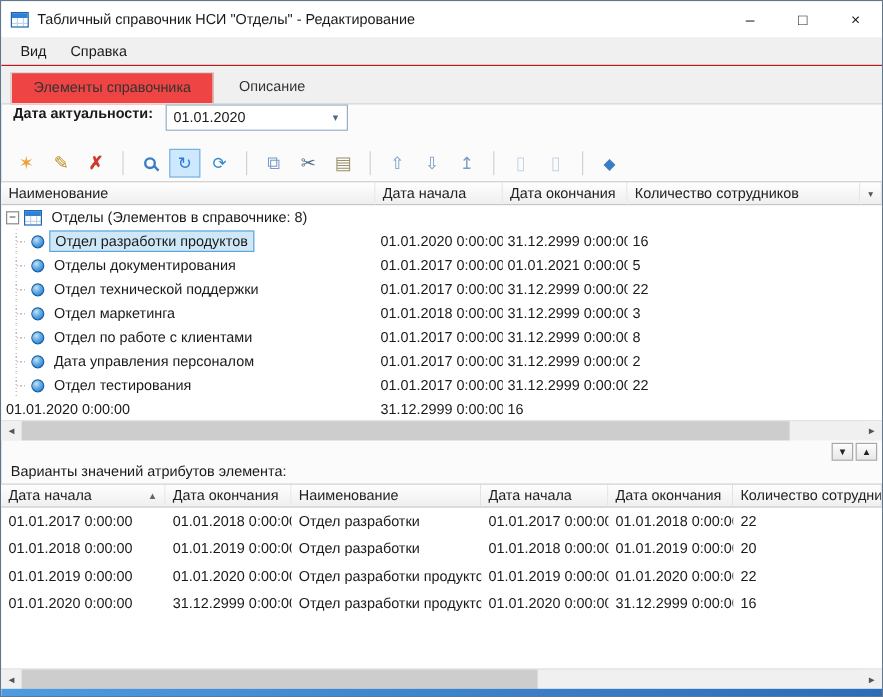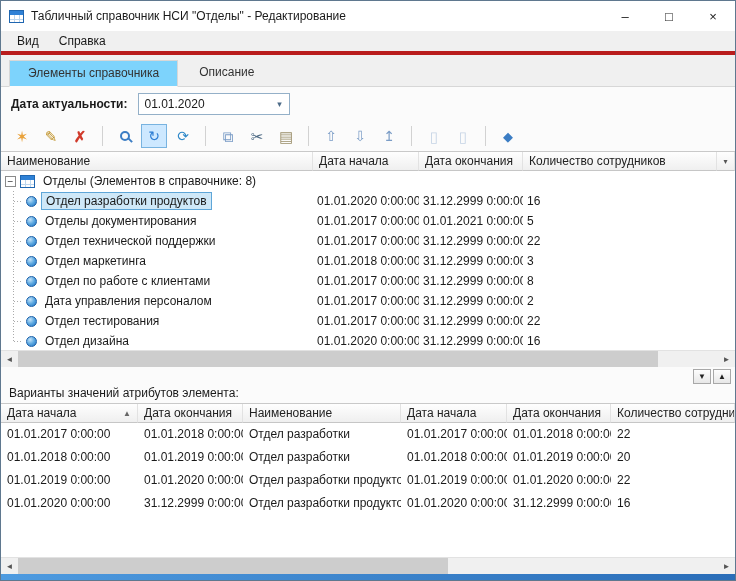--- a/index.html
+++ b/index.html
@@ -15,30 +15,30 @@
   
   .table-icon{display:inline-block;width:15px;height:13px;border:1px solid #1f66b0;flex:0 0 15px;
     background:linear-gradient(#2f81d6,#2f81d6) 0 0/100% 4px no-repeat,
       linear-gradient(#bcd6ee,#bcd6ee) 0 8px/100% 1px no-repeat,
       linear-gradient(#bcd6ee,#bcd6ee) 4px 0/1px 100% no-repeat,
       linear-gradient(#bcd6ee,#bcd6ee) 9px 0/1px 100% no-repeat,#fff}
   .circle-icon{display:inline-block;width:11px;height:11px;border-radius:50%;flex:0 0 11px;
     background:radial-gradient(circle at 35% 30%,#c4e2f8,#5aa7e0 50%,#1f6fbe);border:1px solid #1b5fa8}
 
   
-  .menubar{flex:0 0 24px;background:#f0f0f0;display:flex;padding-left:6px;border-bottom:4px solid #b91c1c}
+  .menubar{flex:0 0 24px;background:#f0f0f0;display:flex;align-items:center;padding-left:6px;border-bottom:1px solid #b91c1c}
   .menu-item{padding:3px 10px}
 
   
   .tabstrip{flex:0 0 30px;background:#f0f0f0;display:flex;align-items:flex-end;padding:4px 8px 0;border-bottom:1px solid #d7d7d7;gap:2px}
   .tab{padding:5px 18px 6px;border:1px solid transparent;color:#333}
-  .tab.active{background:#7dd3fc;border-color:#d7d7d7;border-bottom:1px solid #fbfbfb;margin-bottom:-1px}
-
-  
-  .daterow{flex:0 0 34px;display:flex;align-items:center;padding:0 10px;gap:10px}
+  .tab.active{background:#ef4444;border-color:#d7d7d7;border-bottom:1px solid #fbfbfb;margin-bottom:-1px}
+
+  
+  .daterow{flex:0 0 34px;display:flex;align-items:flex-start;padding:0 10px;gap:10px}
   .datelabel{font-weight:bold}
   .combo{width:152px;height:22px;border:1px solid #94b0c8;background:#fff;display:flex;align-items:center}
   .combo-value{flex:1;padding-left:6px}
   .combo-arrow{width:18px;text-align:center;color:#4d6b88;font-size:9px}
 
   
   .toolbar{flex:0 0 30px;display:flex;align-items:center;padding:0 8px;gap:3px}
   .tb{width:26px;height:24px;display:flex;align-items:center;justify-content:center;background:transparent;border:1px solid transparent;font-size:15px;line-height:1}
   .tb.pressed{background:#cde8ff;border-color:#78b3e0}
   .tb.disabled{opacity:.42}
@@ -248,25 +248,20 @@
           <span class="circle-icon"></span>
           <span class="nm">Отдел тестирования</span>
         </div>
       <div class="cell">01.01.2017 0:00:00</div>
       <div class="cell">31.12.2999 0:00:00</div>
       <div class="cell">22</div>
       <div class="cell"></div>
     </div>
 
     <div class="trow grid-cols">
-      <div class="cell c-name">
-          <span class="guide last"></span>
-          <span class="circle-icon"></span>
-          <span class="nm">Отдел дизайна</span>
-        </div>
       <div class="cell">01.01.2020 0:00:00</div>
       <div class="cell">31.12.2999 0:00:00</div>
       <div class="cell">16</div>
       <div class="cell"></div>
     </div>
   </div>
 
   <div class="hscroll">
     <button class="sb-btn">◄</button>
     <div class="sb-track">

